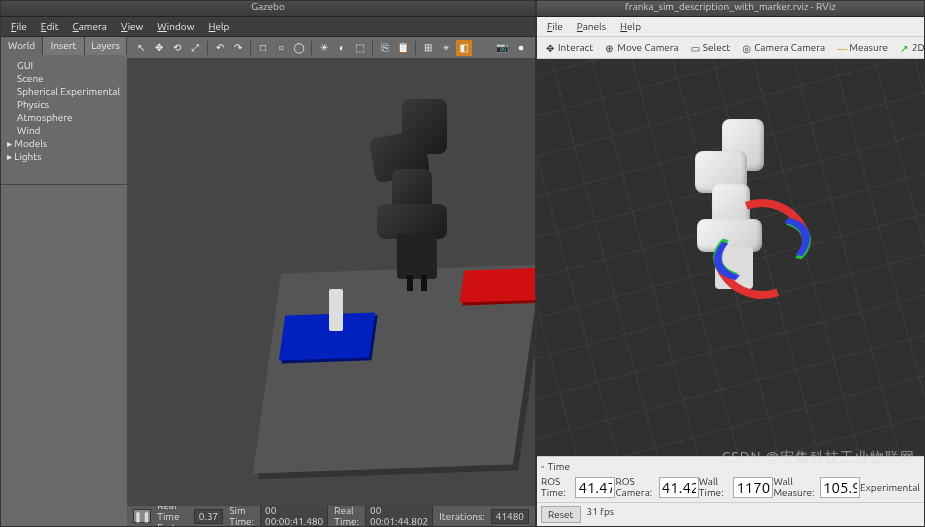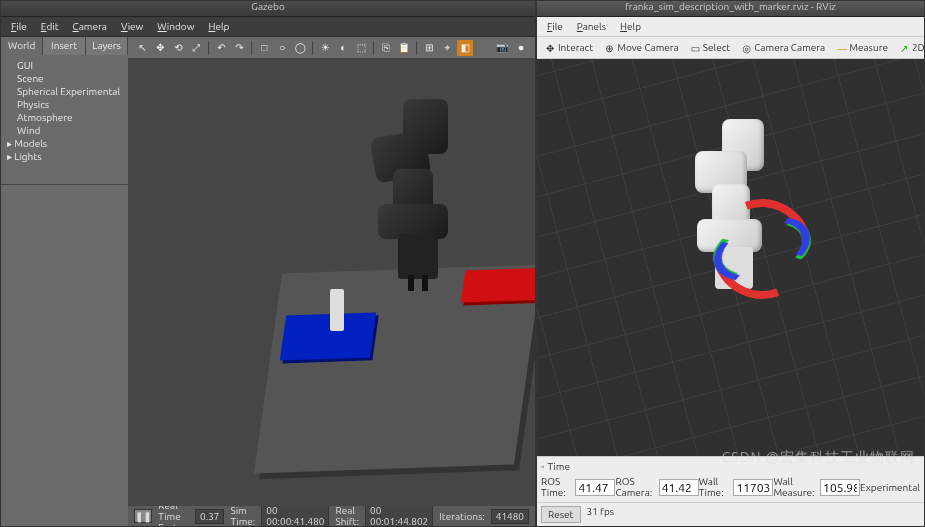--- a/index.html
+++ b/index.html
@@ -56,21 +56,21 @@
 .b4{left:30px;top:100px;width:65px;height:33px}
 .grip2{position:absolute;left:48px;top:128px;width:38px;height:42px;background:#ddd;border-radius:4px}
 .marker{position:absolute;left:175px;top:140px;width:120px;height:120px}
 .ring{position:absolute;border-radius:50%;border-width:8px;border-style:solid}
 .ring.r{width:100px;height:100px;border-color:#e03030 transparent #e03030 transparent;transform:rotate(25deg)}
 .ring.g{width:100px;height:100px;border-color:transparent #20c040 transparent #20c040;transform:rotate(-15deg) rotateX(55deg)}
 .ring.b{width:100px;height:100px;border-color:#3040e0 transparent #3040e0 transparent;transform:rotate(70deg) rotateY(55deg)}
 .timepanel{background:#ededed;border-top:1px solid #ccc;padding:2px 4px;color:#333}
 .timehdr{display:flex;align-items:center;gap:3px;padding:2px 0}
 .timerow{display:flex;align-items:center;padding:2px 0;flex-wrap:nowrap;font-size:9px}
-.timerow input{width:40px;font-size:12px;padding:1px 2px;border:1px solid #aaa;background:#fff}
+.timerow input{width:40px;font-size:15px;padding:1px 2px;border:1px solid #aaa;background:#fff}
 .hints{background:#ededed;border-top:1px solid #ccc;padding:3px 4px;display:flex;gap:6px;font-size:9px;color:#333}
 .hints .btn{padding:2px 6px;border:1px solid #aaa;background:#ddd;cursor:pointer}
 .watermark{position:absolute;right:10px;bottom:60px;color:rgba(220,220,220,.6);font-size:14px;letter-spacing:1px;pointer-events:none}
 </style>
 </head>
 <body>
 
 <div class="win gz">
   <div class="titlebar">
       <span>Gazebo</span>
@@ -142,21 +142,21 @@
             <div class="arm a4"></div>
           <div class="grip"></div>
         </div>
       </div>
       <div class="statusbar">
         <div class="pausebtn">❚❚</div>
         <span>Real Time Factor:</span>
         <span class="val">0.37</span>
         <span>Sim Time:</span>
         <span class="val">00 00:00:41.480</span>
-        <span>Real Shift:</span>
+        <span>Real Time:</span>
         <span class="val">00 00:01:44.802</span>
         <span>Iterations:</span>
         <span class="val">41480</span>
       </div>
     </div>
   </div>
 </div>
 
 <div class="win rv">
   <div class="titlebar">

